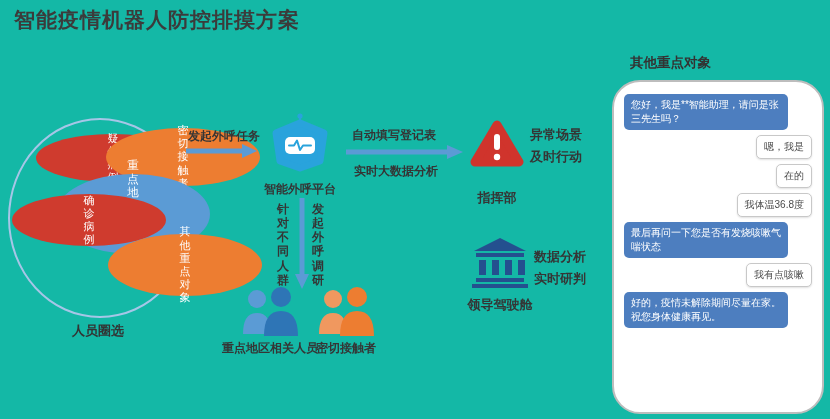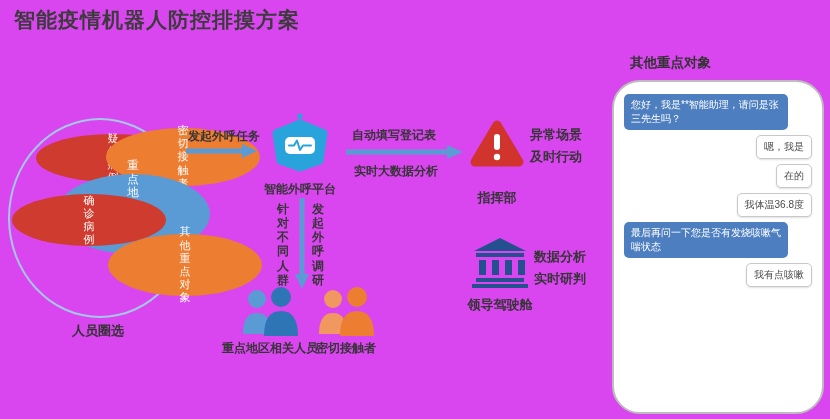--- a/index.html
+++ b/index.html
@@ -1,17 +1,17 @@
 <!DOCTYPE html>
 <html><head>
 <meta charset="utf-8">
 <style>
   html,body{margin:0;padding:0;background:#fff;}
   .stage{
-    position:relative;width:830px;height:419px;overflow:hidden;background:#d946ef;
+    position:relative;width:830px;height:419px;overflow:hidden;background:#14b8a6;
     font-family:"Liberation Sans","DejaVu Sans",sans-serif;color:#3f3f3f;
   }
   .abs{position:absolute;}
   .title{left:14px;top:6px;font-size:21px;font-weight:bold;color:#3b3b3b;letter-spacing:1px;}
 
   
   .venn{left:8px;top:118px;width:180px;height:196px;border:2px solid #a6c6e7;border-radius:50%;}
   .bubble{position:absolute;border-radius:50%;color:#fff;font-size:11px;line-height:1.2;
     display:flex;align-items:center;justify-content:center;text-align:center;
     word-break:break-all;box-sizing:border-box;padding:0 calc(50% - 13px);}
@@ -130,15 +130,16 @@
   <div class="abs side2" style="left:534px;top:246px;">数据分析实时研判</div>
 
   <div class="abs chat-title">其他重点对象</div>
   <div class="abs chat-panel">
     <div class="msg bot">您好，我是**智能助理，请问是张三先生吗？</div>
     <div class="msg user">嗯，我是</div>
     <div class="msg user">在的</div>
     <div class="msg user">我体温36.8度</div>
     <div class="msg bot">最后再问一下您是否有发烧咳嗽气喘状态</div>
     <div class="msg user">我有点咳嗽</div>
+    <div class="msg bot">好的，疫情未解除期间尽量在家。祝您身体健康再见。</div>
   </div>
 
 </div>
 
 </body></html>

